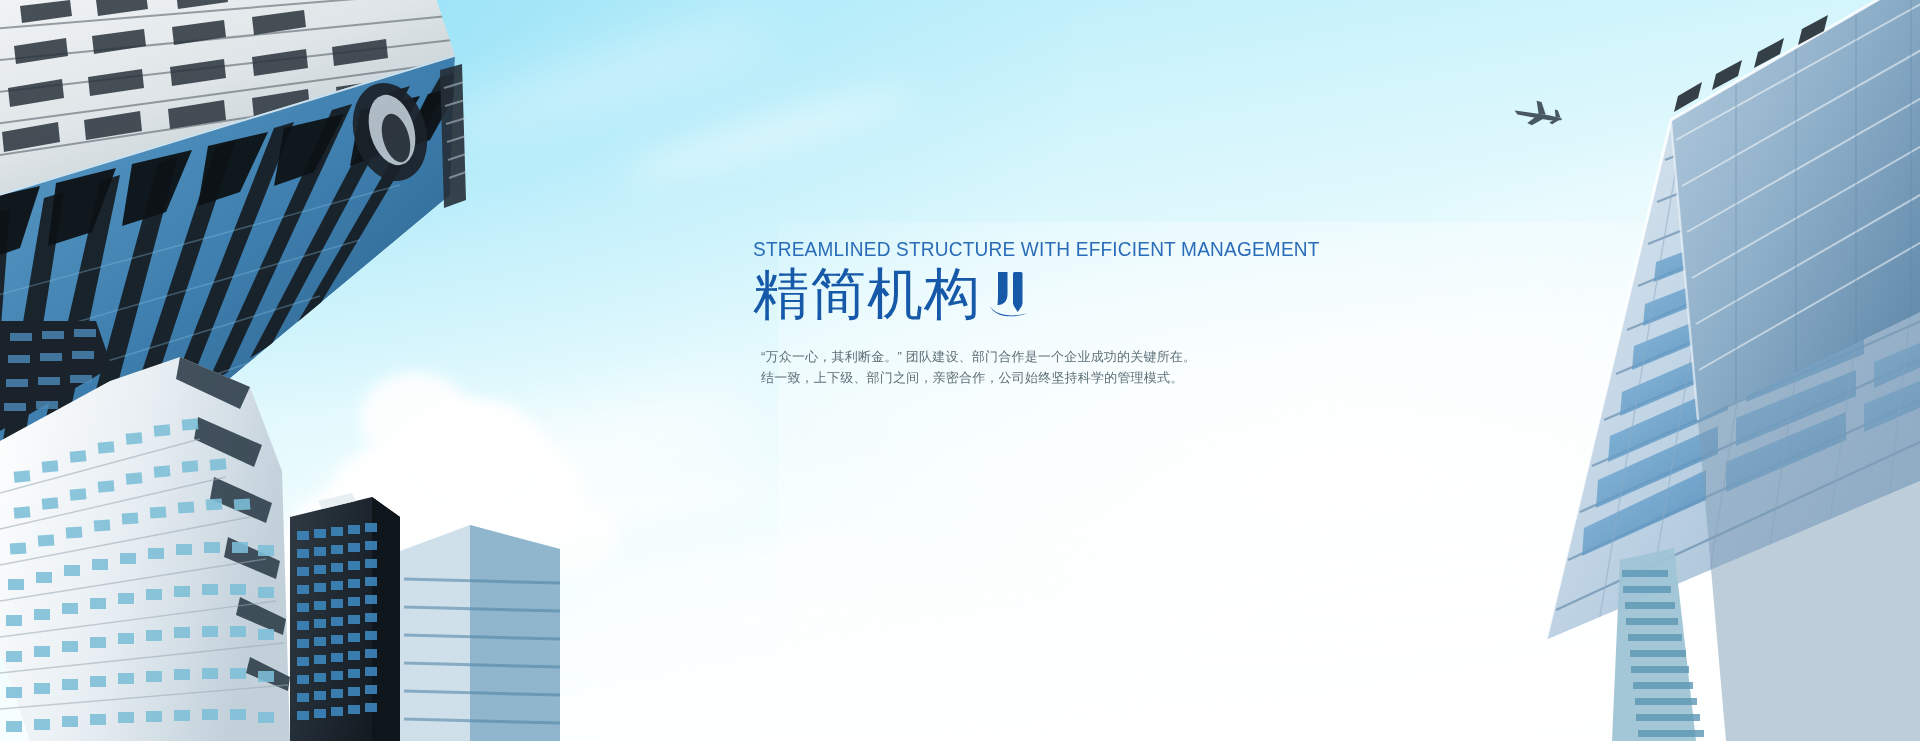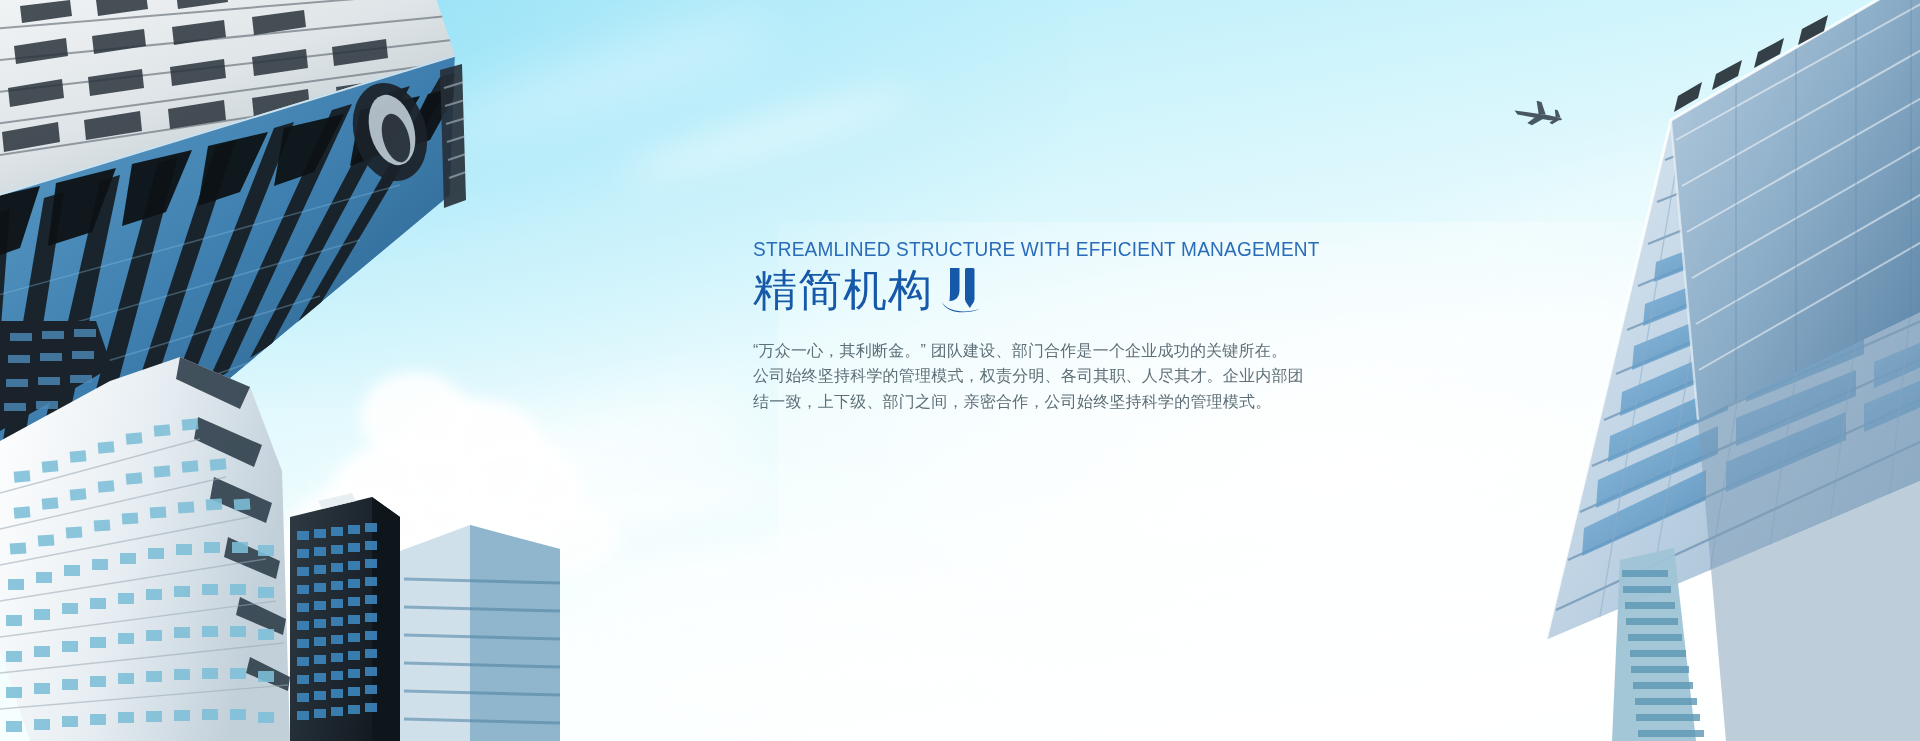--- a/index.html
+++ b/index.html
@@ -94,41 +94,41 @@
     letter-spacing: 0.2px;
     color: #2a6cb8;
     font-weight: 400;
     line-height: 1.1;
     white-space: nowrap;
     transform: scaleX(0.93);
     transform-origin: left center;
     margin: 0 0 3px 0;
   }
   .headline {
-    font-size: 44px;
+    font-size: 56px;
     color: #1559a8;
     font-weight: 400;
     line-height: 1.08;
     letter-spacing: 1px;
     white-space: nowrap;
     margin: 0;
     display: flex;
     align-items: center;
   }
   .headline .mark {
     display: inline-block;
     width: 44px;
     height: 52px;
     position: relative;
     margin: 0 6px;
     flex: 0 0 auto;
   }
   .body-copy {
-    margin: 22px 0 0 0;
-    font-size: 16px;
+    margin: 22px 0 0 8px;
+    font-size: 13px;
     line-height: 1.62;
     color: #5d6f77;
     letter-spacing: 0.2px;
   }
   .body-copy p { margin: 0; }
 </style>
 </head>
 <body>
 
 <div class="banner">
@@ -650,18 +650,17 @@
           <path d="M30.8,37 l-4.6,0 l4.6,7 l4.6,-7 Z" fill="#1559a8"></path>
 
           <path d="M3,38 C8,47 24,50 41,45 C26,51 7,49 3,38 Z" fill="#1559a8"></path>
         </svg>
       </span>
 
     </div>
 
     <div class="body-copy">
       <p>“万众一心，其利断金。” 团队建设、部门合作是一个企业成功的关键所在。</p>
-      <p>公司始终坚持科学的管理模式，权责分明、各司其职、人尽其才。企业内部团</p>
       <p>结一致，上下级、部门之间，亲密合作，公司始终坚持科学的管理模式。</p>
     </div>
   </div>
 
 </div>
 
 </body></html>

